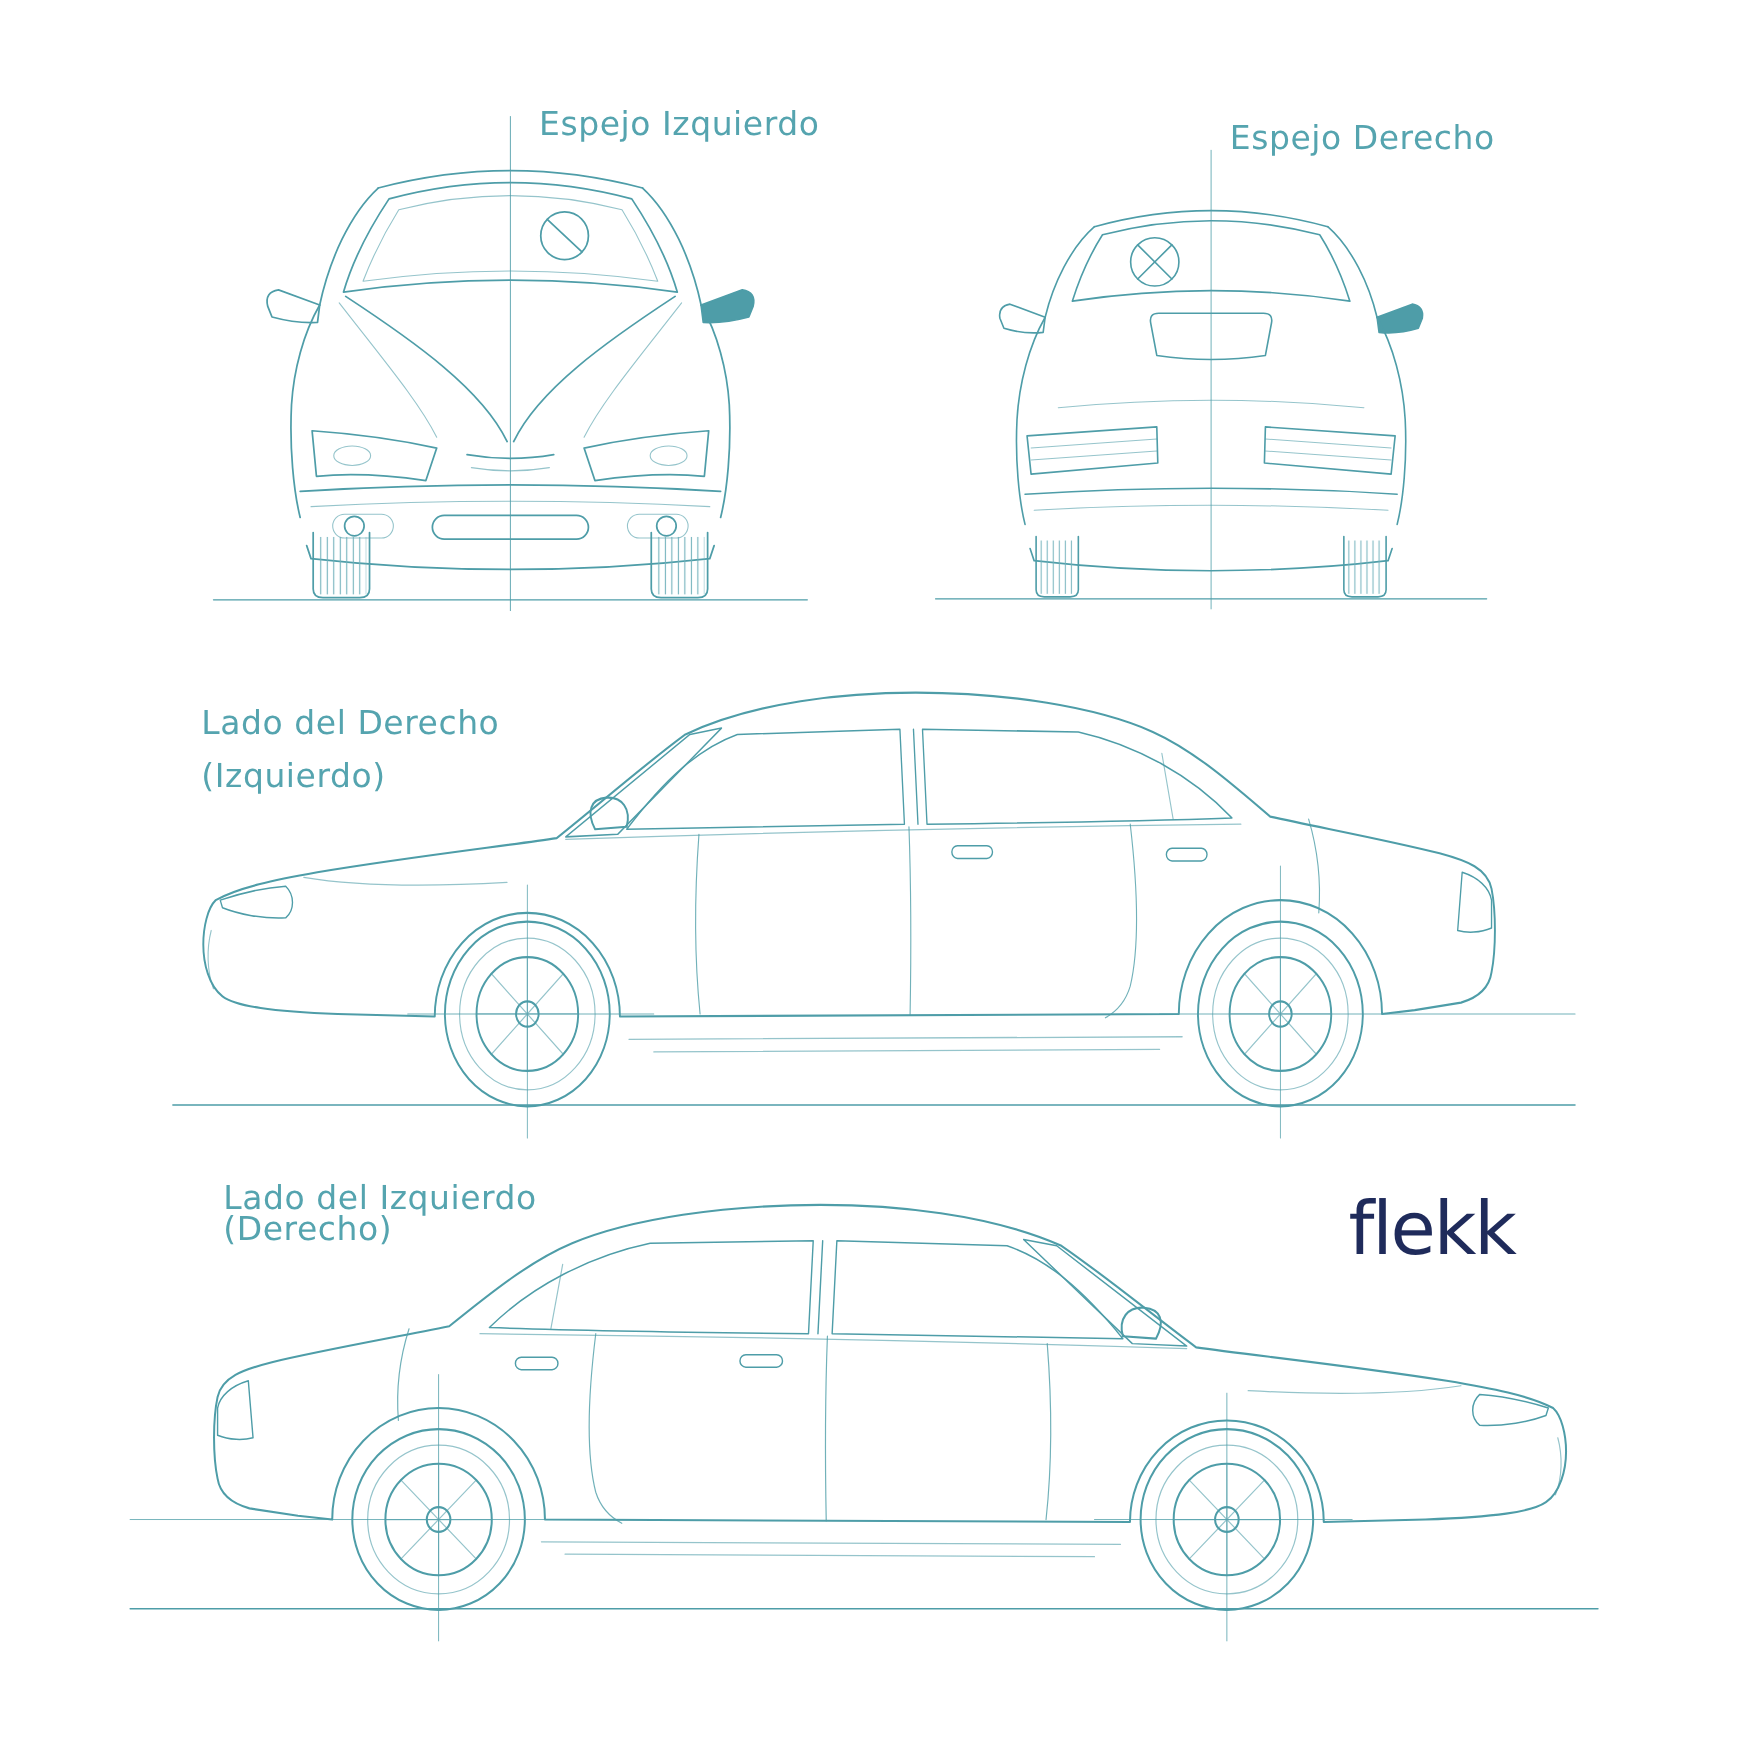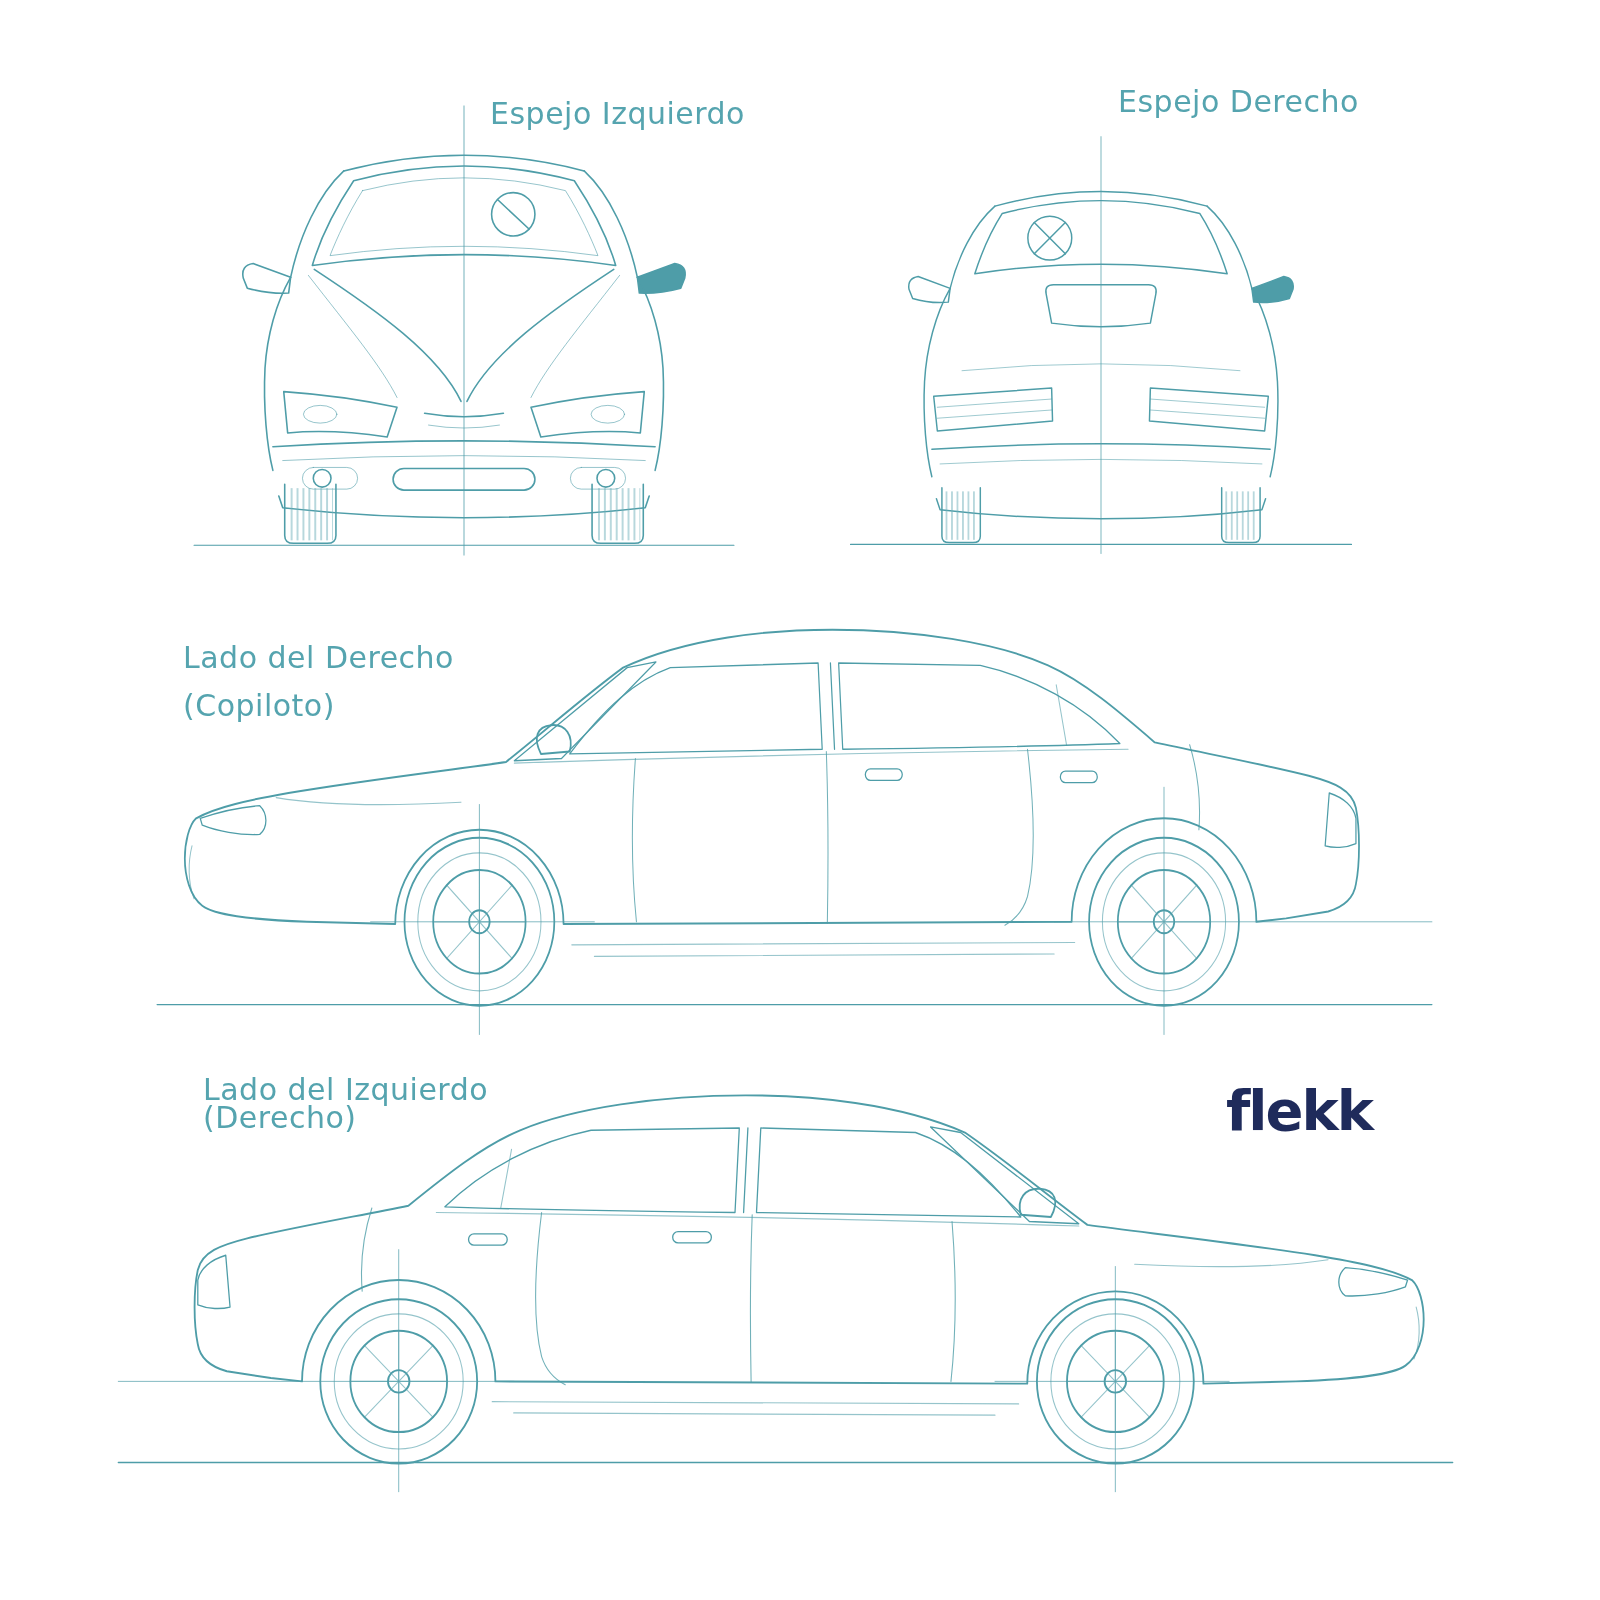--- a/index.html
+++ b/index.html
@@ -13,53 +13,53 @@
   .canvas { position: relative; width: 1281px; height: 1600px; background: #ffffff; }
 
   .label {
     position: absolute;
     color: #55A4AF;
     font-size: 30px;
     letter-spacing: 0.5px;
     white-space: nowrap;
   }
   .front-label { left: 490px; top: 96px; }
-  .rear-label  { left: 1118px; top: 84px; }
+  .rear-label  { left: 1118px; top: 108px; }
   .side1-l1 { left: 183px; top: 640px; }
   .side1-l2 { left: 183px; top: 688px; }
   .side2-l1 { left: 203px; top: 1072px; }
   .side2-l2 { left: 203px; top: 1100px; }
 
   .svg-wrap { position: absolute; }
   .svg-wrap svg { display: block; width: 100%; height: 100%; }
 
   .front-view     { left: 188px; top: 100px; width: 552px;  height: 463px; }
   .rear-view      { left: 845px; top: 131px; width: 512px;  height: 430px; }
   .side-driver    { left: 153px; top: 517px; width: 1283px; height: 529px; }
   .side-passenger { left: 114px; top: 985px; width: 1343px; height: 518px; }
   .mirrored svg { transform: scaleX(-1); }
 
   .logo {
     position: absolute;
     left: 1226px; top: 1078px;
-    font-size: 56px;
-    font-weight: 700;
+    font-size: 67px;
+    font-weight: 400;
     color: #1F2B5B;
     letter-spacing: -2px;
   }
 </style>
 </head>
 <body>
 
 <div class="canvas">
 
   <div class="label front-label">Espejo Izquierdo</div>
   <div class="label rear-label">Espejo Derecho</div>
   <div class="label side1-l1">Lado del Derecho</div>
-  <div class="label side1-l2">(Copiloto)</div>
+  <div class="label side1-l2">(Izquierdo)</div>
   <div class="label side2-l1">Lado del Izquierdo</div>
   <div class="label side2-l2">(Derecho)</div>
 
   <div class="svg-wrap front-view">
     <svg viewBox="0 0 560 470">
       <defs>
         <pattern id="hatchF" width="6" height="6" patternUnits="userSpaceOnUse">
           <line x1="3" y1="0" x2="3" y2="6" stroke="#6FB0BA" stroke-width="1"></line>
         </pattern>
       </defs>

